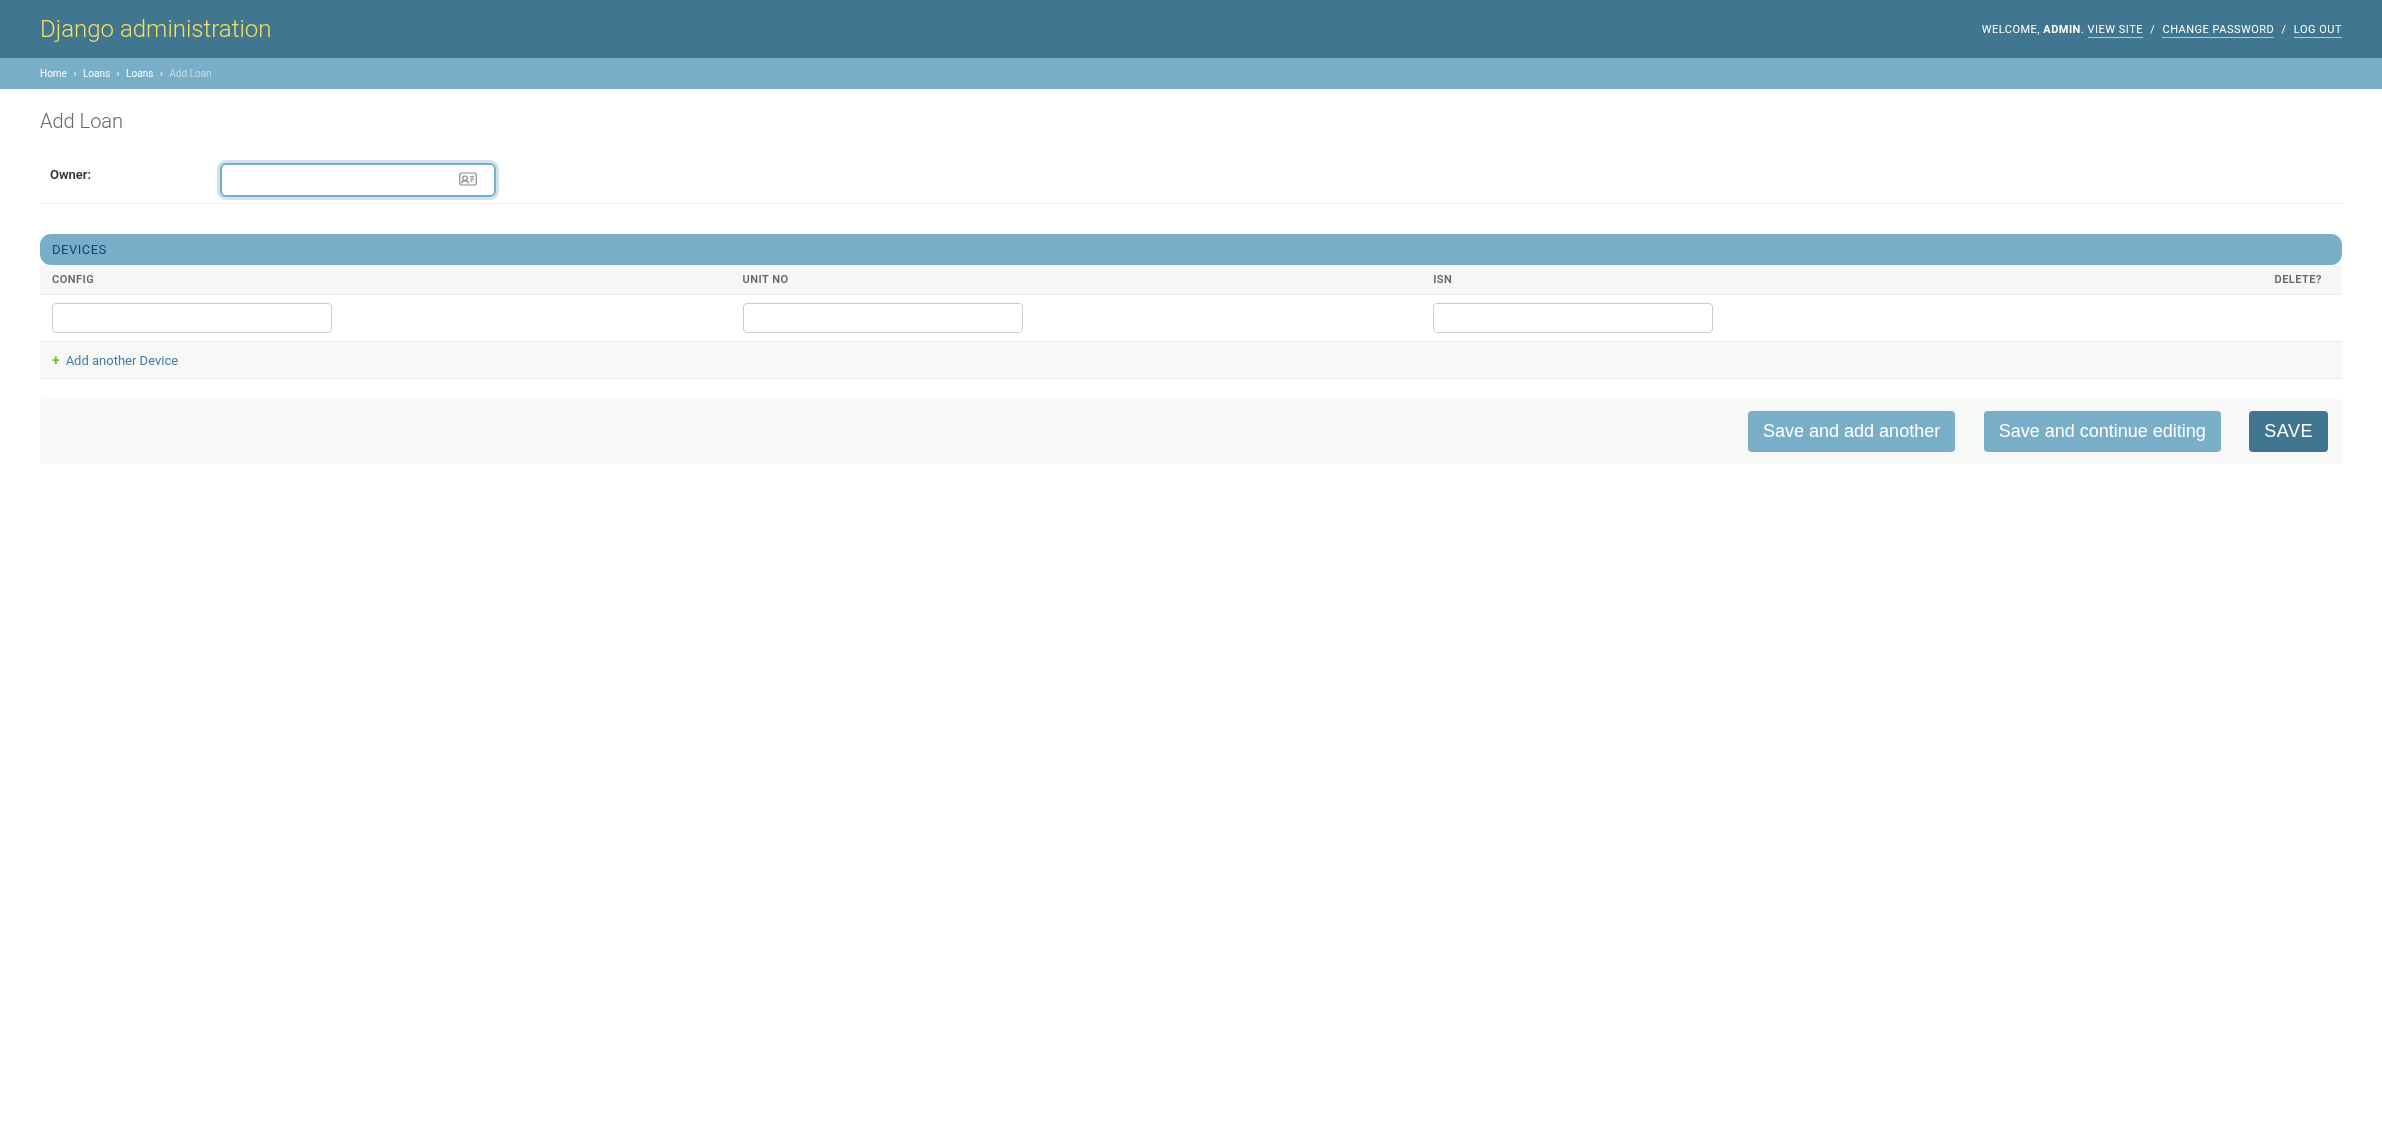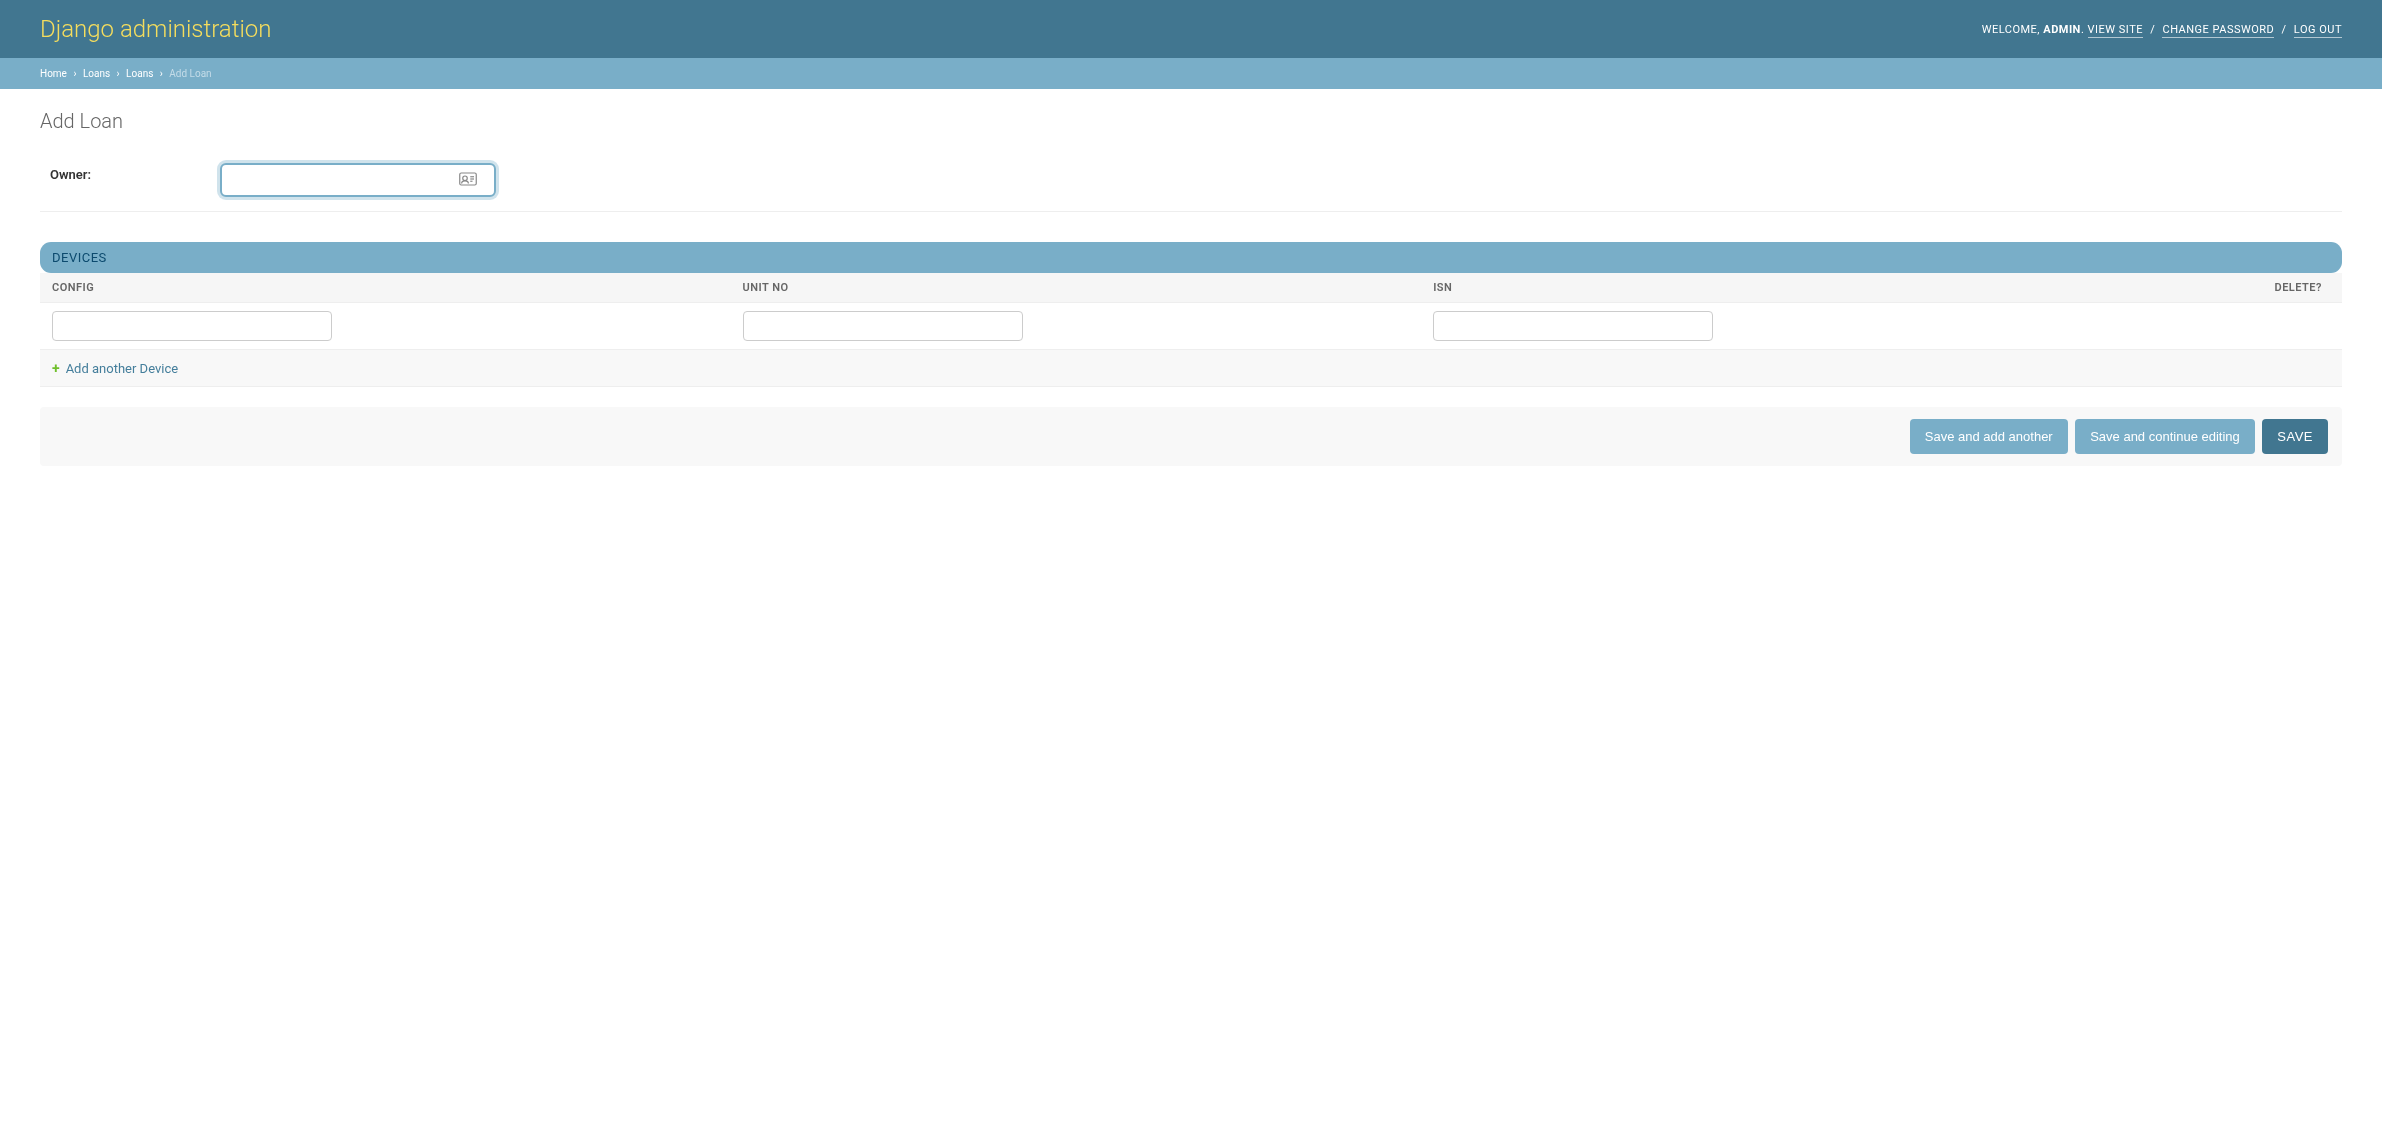--- a/index.html
+++ b/index.html
@@ -61,21 +61,21 @@
   }
 
   
   fieldset.module {
     border: none;
     margin: 0;
     padding: 0;
   }
   .form-row {
     border-bottom: 1px solid #eee;
-    padding: 10px 0 14px 10px;
+    padding: 10px 0 6px 10px;
     overflow: hidden;
     font-size: 13px;
   }
   .form-row label {
     float: left;
     width: 160px;
     padding: 4px 10px 0 0;
     font-weight: 600;
     font-size: 13px;
     color: #333;
@@ -179,26 +179,26 @@
 
   
   .submit-row {
     margin-top: 20px;
     background: #f8f8f8;
     padding: 12px 14px;
     text-align: right;
     border-radius: 4px;
   }
   .submit-row input, .submit-row button {
-    font-size: 13px;
+    font-size: 18px;
     padding: 10px 15px;
     border: none;
     border-radius: 4px;
     cursor: pointer;
-    margin-left: 4px;
+    margin-left: 25px;
     color: #fff;
   }
   .btn-default { background: #79aec8; }
   .btn-primary { background: #417690; font-weight: 400; text-transform: uppercase; letter-spacing: .5px;}
 </style>
 </head>
 <body>
 
 <div id="header">
   <div id="branding">

